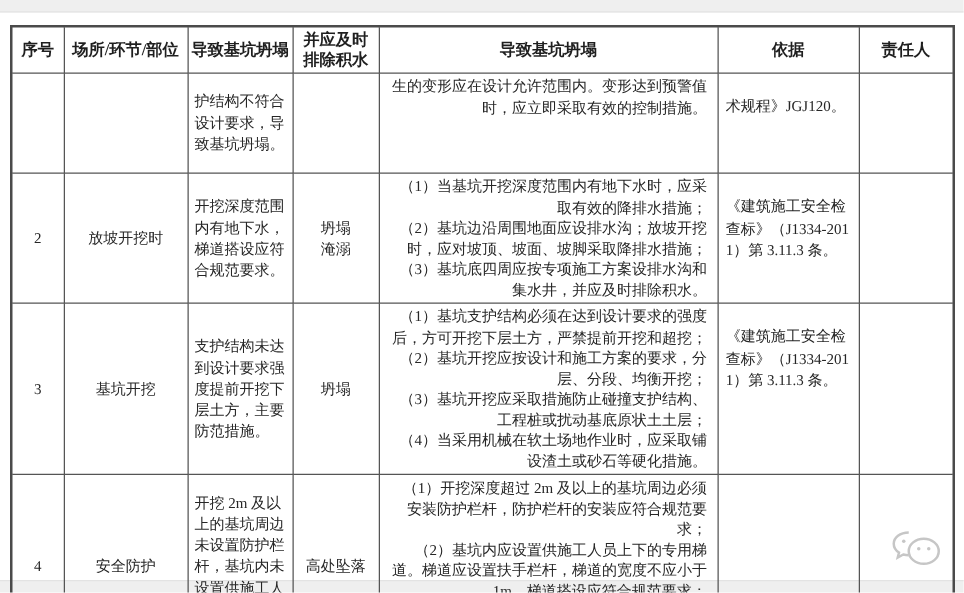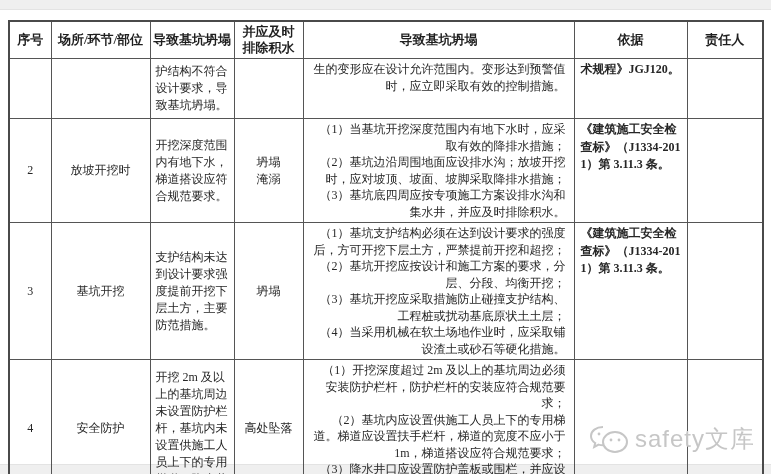--- a/index.html
+++ b/index.html
@@ -24,23 +24,23 @@
     padding:2px 4px;
     overflow:hidden;
     vertical-align:middle;
     word-break:break-all;
   }
   .risk-table th{
     font-size:13px;line-height:16px;font-weight:bold;
     text-align:center;padding:2px 2px;color:#1f1f1f;
   }
   td.c-center{text-align:center;white-space:pre-line;}
-  td.c-hazard{text-align:left;padding:4px 5px;line-height:17px;}
+  td.c-hazard{text-align:left;padding:14px 5px;line-height:17px;}
   td.c-measures{text-align:right;vertical-align:top;padding:2px 8px;white-space:pre-line;}
-  td.c-basis{text-align:left;vertical-align:top;padding:2px 6px;line-height:17.5px;font-weight:bold;}
+  td.c-basis{text-align:left;vertical-align:top;padding:18px 6px;line-height:17.5px;}
   tr.h-header{height:33px;margin-top:16px;}
   tr.h-r0{height:52px;}
   tr.h-r1{height:103px;}
   tr.h-r2{height:135px;}
   tr.h-r3{height:115px;}
 
   .watermark{
     position:absolute;top:423px;right:16px;
     display:flex;align-items:center;gap:4px;
     color:#c6c6c6;pointer-events:none;
@@ -131,14 +131,13 @@
 <div class="watermark">
   <span>
     <svg width="42" height="30" viewBox="0 0 42 30" fill="none" stroke="#c6c6c6" stroke-width="2">
       <path d="M14 3 C7 3 2 7 2 12 C2 15 3.6 17.4 6.2 19 L5.2 23 L9.6 20.6 C11 21 12.4 21.2 14 21.2"></path>
       <circle cx="10" cy="10" r="1.4" fill="#c6c6c6" stroke="none"></circle>
       <ellipse cx="26" cy="18" rx="12" ry="10"></ellipse>
       <circle cx="22" cy="16" r="1.4" fill="#c6c6c6" stroke="none"></circle>
       <circle cx="30" cy="16" r="1.4" fill="#c6c6c6" stroke="none"></circle>
     </svg>
   </span>
-  <span class="wm-text">safety文库</span>
 </div>
 
 </body></html>

